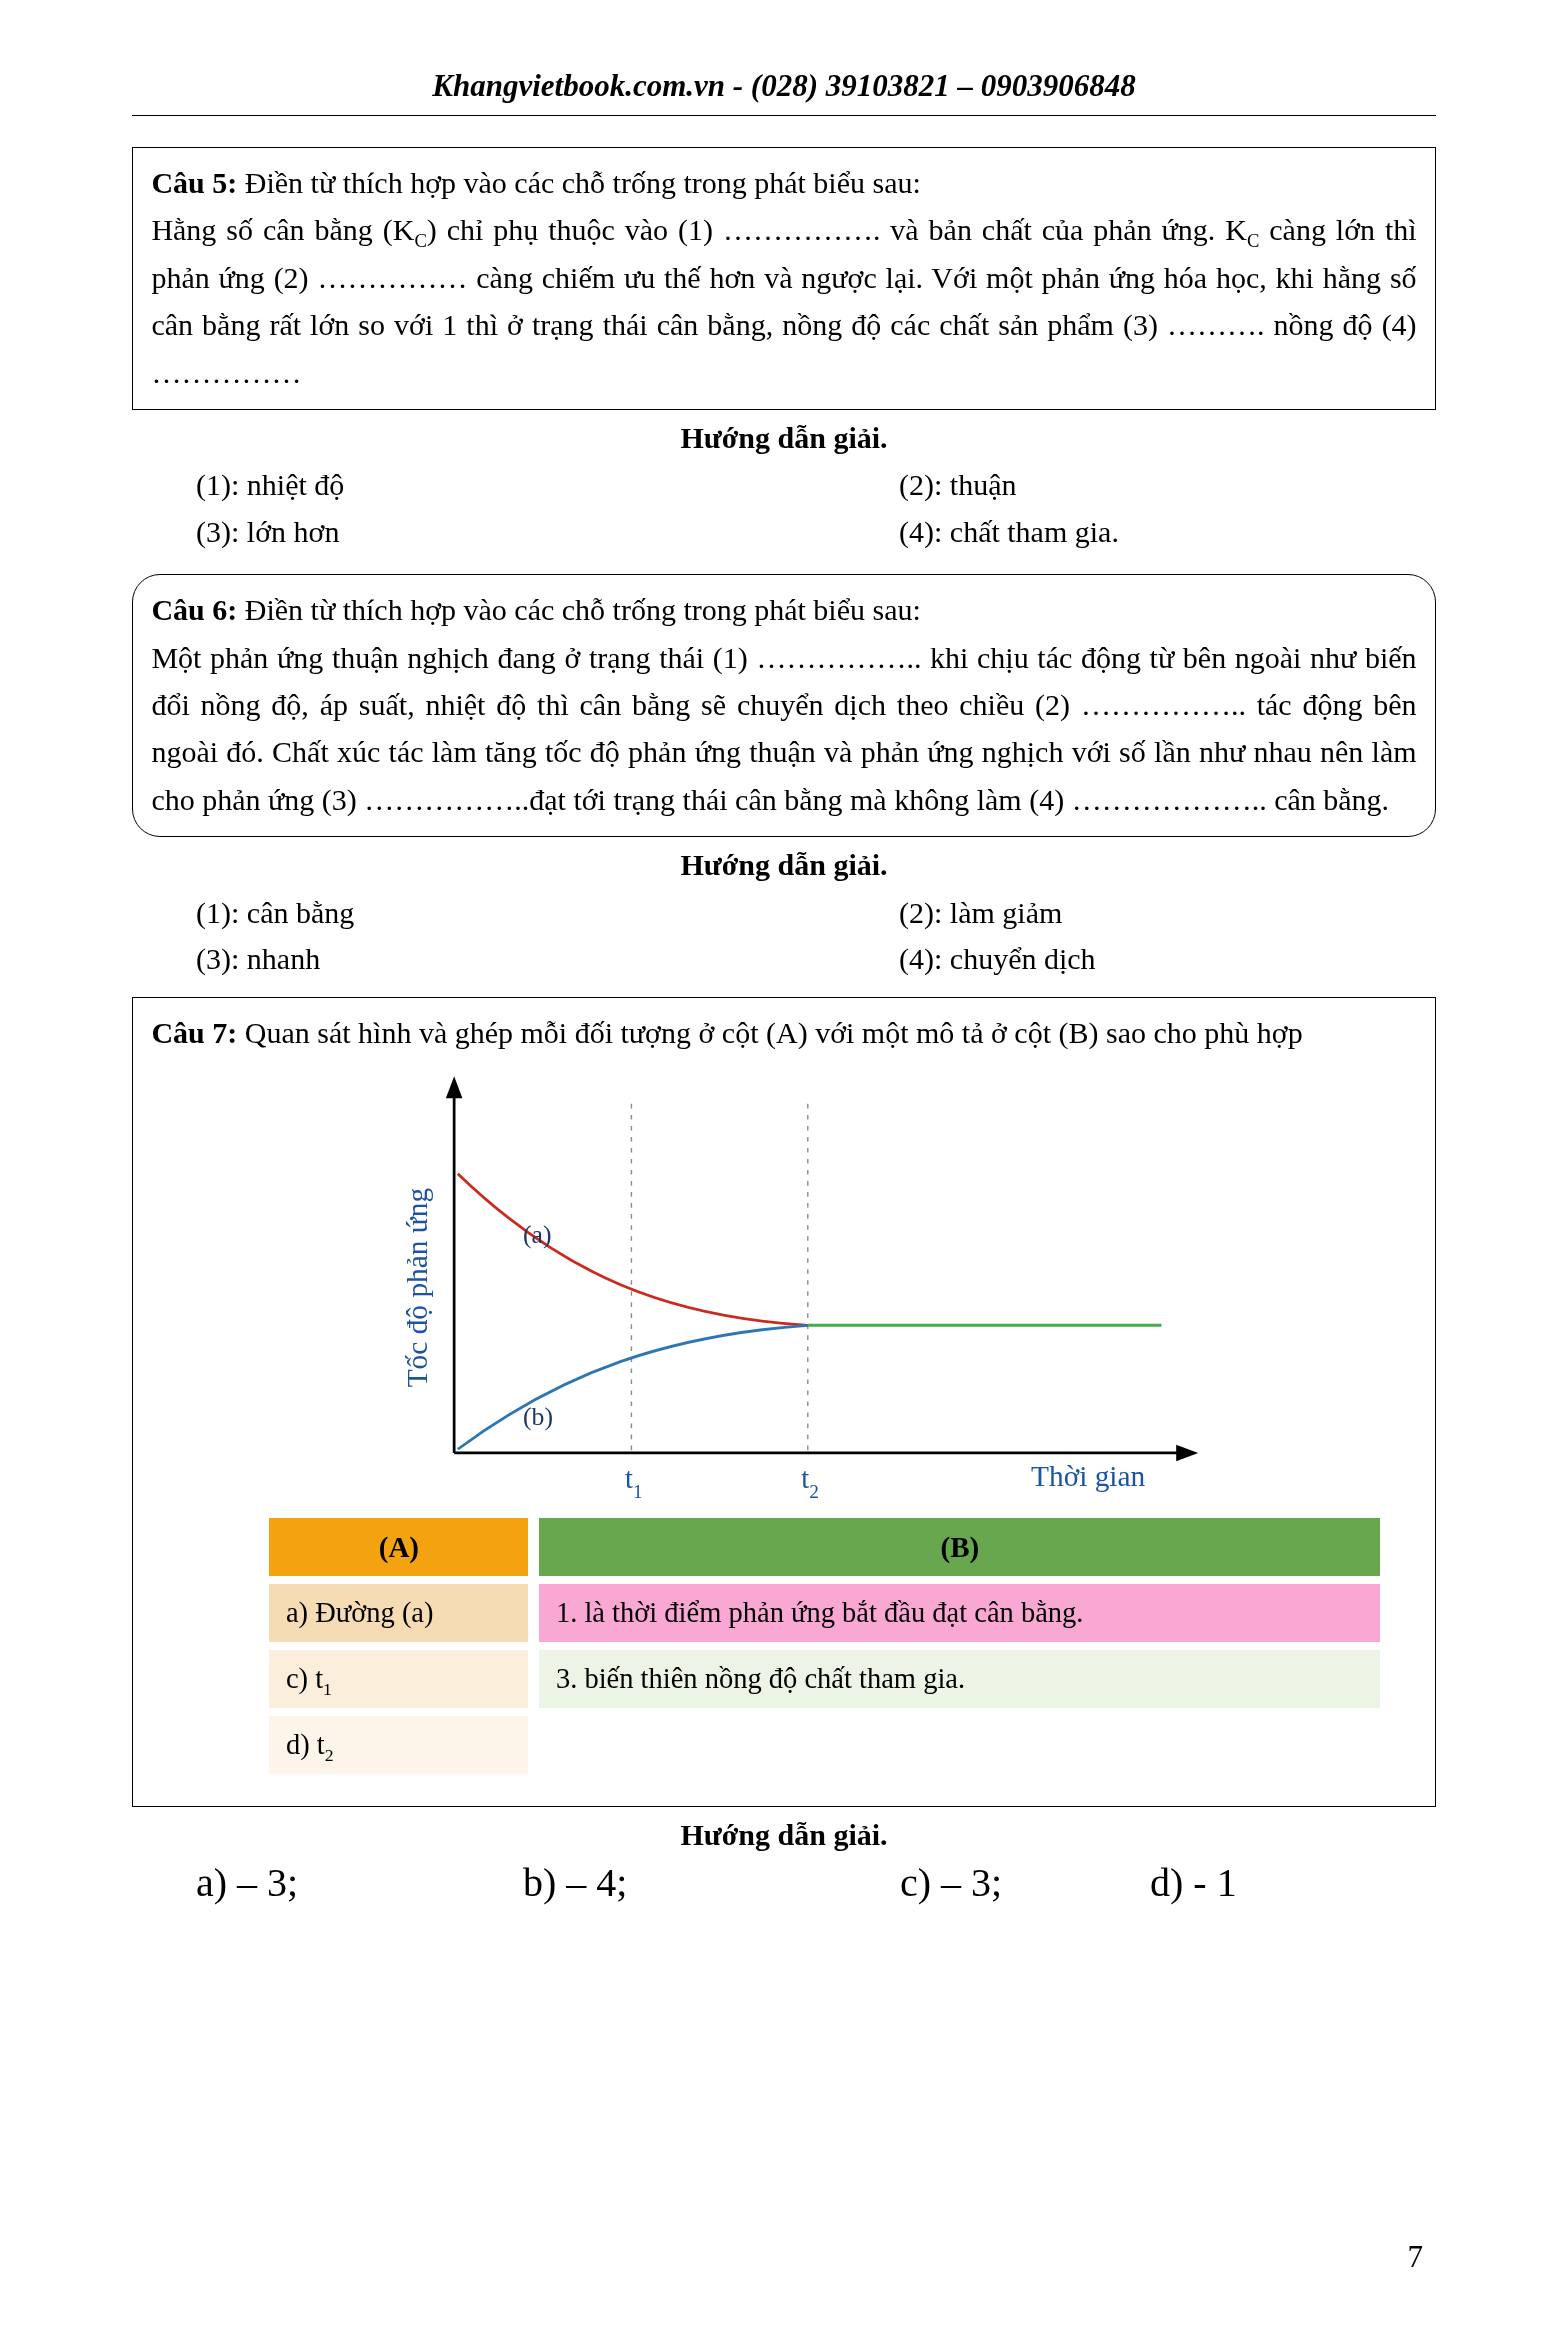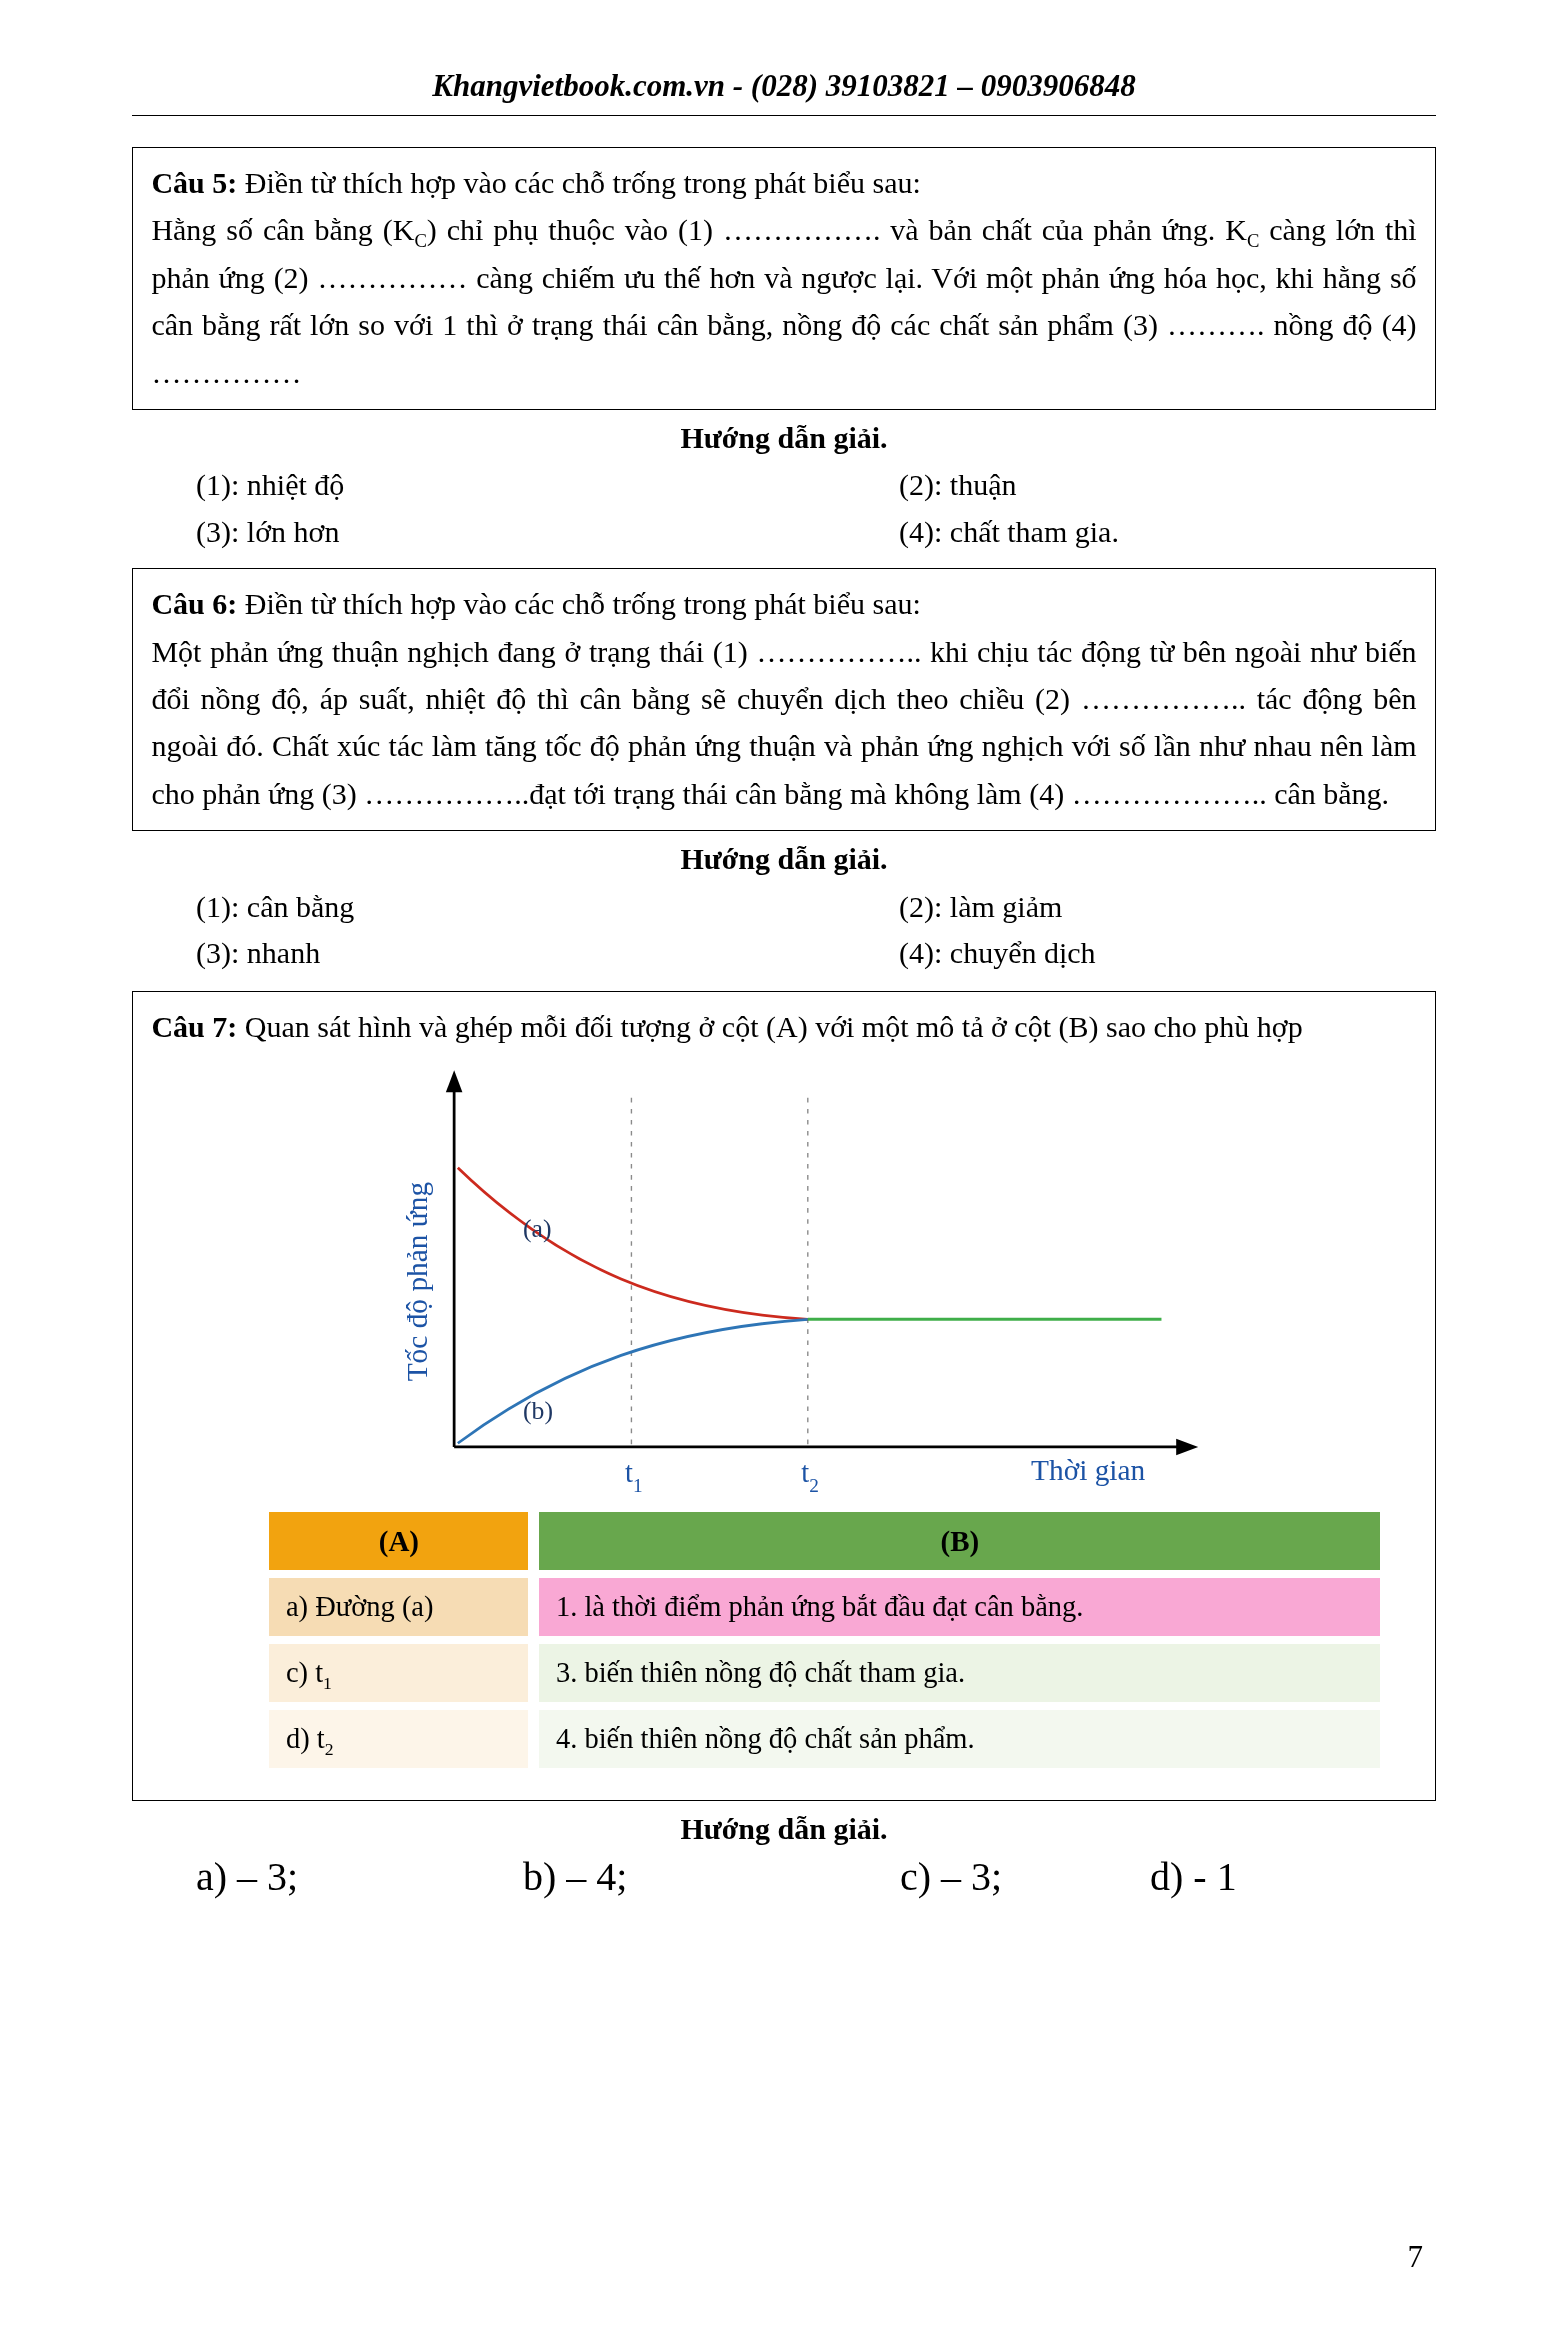--- a/index.html
+++ b/index.html
@@ -71,21 +71,21 @@
     <h3 class="sol-heading">Hướng dẫn giải.</h3>
     <div class="ans-row">
       <span class="col-a">(1): nhiệt độ</span>
       <span class="col-b">(2): thuận</span>
     </div>
     <div class="ans-row">
       <span class="col-a">(3): lớn hơn</span>
       <span class="col-b">(4): chất tham gia.</span>
     </div>
 
-    <section class="qbox" style="margin-top:13px;">
+    <section class="qbox" style="margin-top:19px;border-radius:28px;">
       <p class="qline"><b>Câu 6:</b> <span>Điền từ thích hợp vào các chỗ trống trong phát biểu sau:</span></p>
       <p class="qtext">Một phản ứng thuận nghịch đang ở trạng thái (1) …………….. khi chịu tác động từ bên ngoài như biến đổi nồng độ, áp suất, nhiệt độ thì cân bằng sẽ chuyển dịch theo chiều (2) …………….. tác động bên ngoài đó. Chất xúc tác làm tăng tốc độ phản ứng thuận và phản ứng nghịch với số lần như nhau nên làm cho phản ứng (3) ……………..đạt tới trạng thái cân bằng mà không làm (4) ……………….. cân bằng.</p>
     </section>
     <h3 class="sol-heading">Hướng dẫn giải.</h3>
     <div class="ans-row">
       <span class="col-a">(1): cân bằng</span>
       <span class="col-b">(2): làm giảm</span>
     </div>
     <div class="ans-row">
       <span class="col-a">(3): nhanh</span>
@@ -128,21 +128,20 @@
         <div class="t-row r1">
           <div class="cell-a"><span>a) Đường (a)</span><sub></sub></div>
           <div class="cell-b">1. là thời điểm phản ứng bắt đầu đạt cân bằng.</div>
         </div>
         <div class="t-row r3">
           <div class="cell-a"><span>c) t</span><sub>1</sub></div>
           <div class="cell-b">3. biến thiên nồng độ chất tham gia.</div>
         </div>
         <div class="t-row r4">
           <div class="cell-a"><span>d) t</span><sub>2</sub></div>
-          <div class="cell-b">4. biến thiên nồng độ chất sản phẩm.</div>
         </div>
       </div>
     </section>
 
     <h3 class="sol-heading">Hướng dẫn giải.</h3>
     <div class="ans-row7">
       <span>a) – 3;</span>
       <span>b) – 4;</span>
       <span>c) – 3;</span>
       <span>d) - 1</span>

